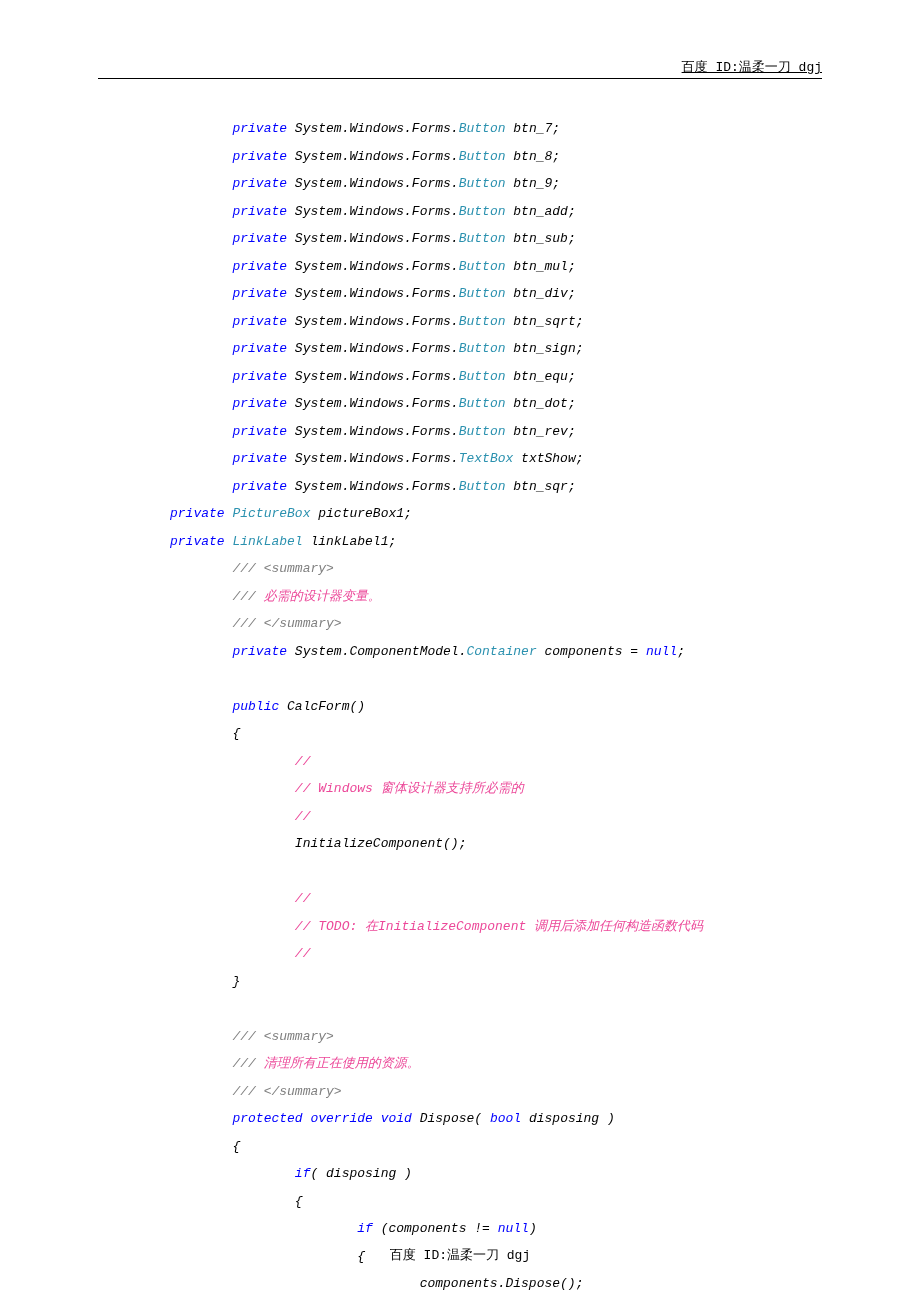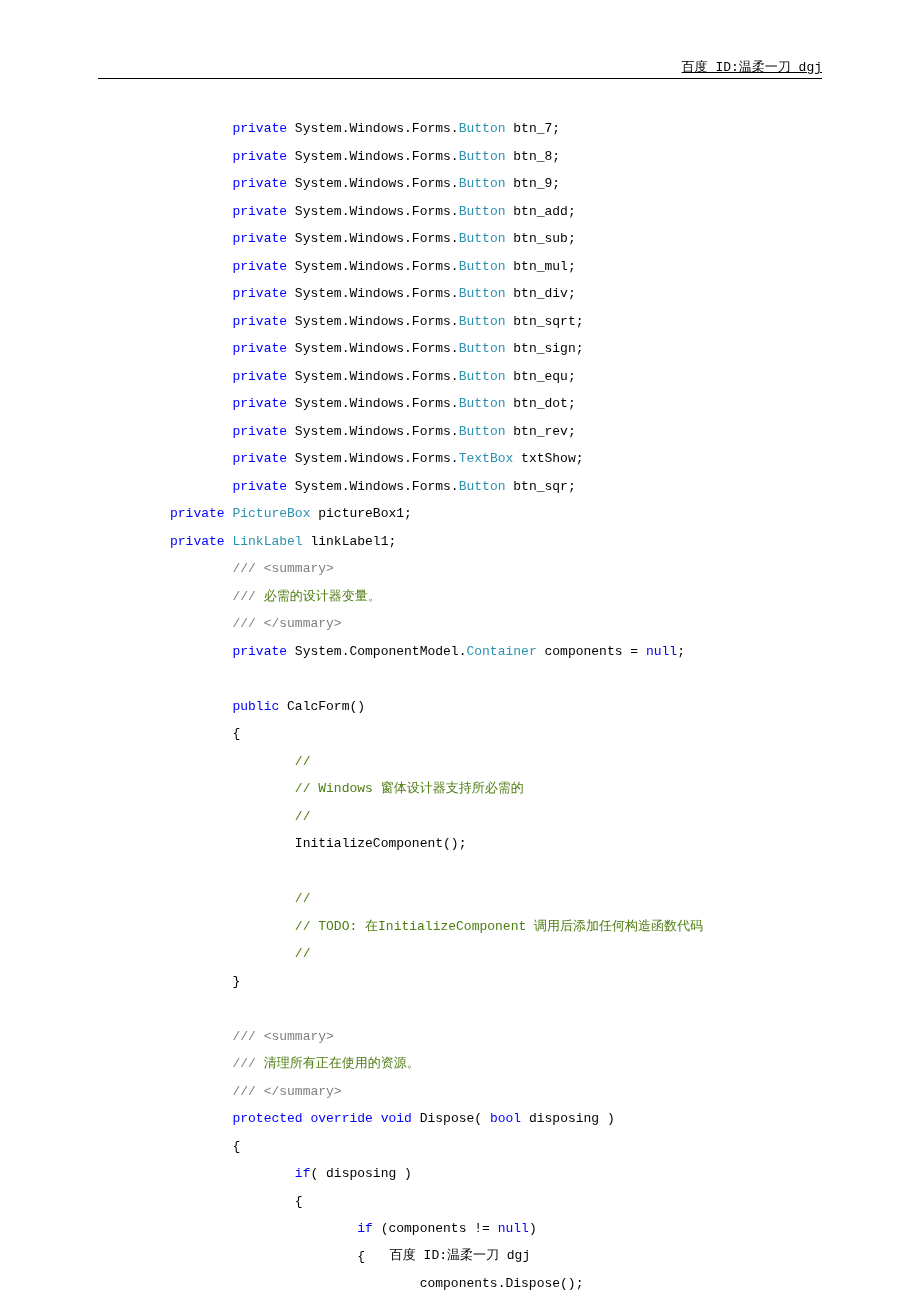--- a/index.html
+++ b/index.html
@@ -26,32 +26,33 @@
   right: 98px;
   border-top: 1.5px solid #000;
 }
 .content {
   position: absolute;
   top: 115px;
   left: 170px;
   right: 100px;
   line-height: 27.5px;
   white-space: pre;
+  font-style: italic;
 }
 .footer {
   position: absolute;
   bottom: 38px;
   width: 100%;
   text-align: center;
   font-size: 13px;
 }
 .kw { color: #0000ff; }
 .type { color: #2b91af; }
 .comment { color: #808080; }
-.doc { color: #4d7c0f; }
+.doc { color: #ec4899; }
 </style>
 </head>
 <body>
 
 <div class="header">百度 ID:温柔一刀 dgj</div>
 <div class="hr-top"></div>
 
 <div class="content" id="code-block"><div><span>        </span><span class="kw">private</span><span> System.Windows.Forms.</span><span class="type">Button</span><span> btn_7;</span></div><div><span>        </span><span class="kw">private</span><span> System.Windows.Forms.</span><span class="type">Button</span><span> btn_8;</span></div><div><span>        </span><span class="kw">private</span><span> System.Windows.Forms.</span><span class="type">Button</span><span> btn_9;</span></div><div><span>        </span><span class="kw">private</span><span> System.Windows.Forms.</span><span class="type">Button</span><span> btn_add;</span></div><div><span>        </span><span class="kw">private</span><span> System.Windows.Forms.</span><span class="type">Button</span><span> btn_sub;</span></div><div><span>        </span><span class="kw">private</span><span> System.Windows.Forms.</span><span class="type">Button</span><span> btn_mul;</span></div><div><span>        </span><span class="kw">private</span><span> System.Windows.Forms.</span><span class="type">Button</span><span> btn_div;</span></div><div><span>        </span><span class="kw">private</span><span> System.Windows.Forms.</span><span class="type">Button</span><span> btn_sqrt;</span></div><div><span>        </span><span class="kw">private</span><span> System.Windows.Forms.</span><span class="type">Button</span><span> btn_sign;</span></div><div><span>        </span><span class="kw">private</span><span> System.Windows.Forms.</span><span class="type">Button</span><span> btn_equ;</span></div><div><span>        </span><span class="kw">private</span><span> System.Windows.Forms.</span><span class="type">Button</span><span> btn_dot;</span></div><div><span>        </span><span class="kw">private</span><span> System.Windows.Forms.</span><span class="type">Button</span><span> btn_rev;</span></div><div><span>        </span><span class="kw">private</span><span> System.Windows.Forms.</span><span class="type">TextBox</span><span> txtShow;</span></div><div><span>        </span><span class="kw">private</span><span> System.Windows.Forms.</span><span class="type">Button</span><span> btn_sqr;</span></div><div><span></span><span class="kw">private</span><span> </span><span class="type">PictureBox</span><span> pictureBox1;</span></div><div><span></span><span class="kw">private</span><span> </span><span class="type">LinkLabel</span><span> linkLabel1;</span></div><div><span>        </span><span class="comment">///</span><span class="comment"> &lt;summary&gt;</span></div><div><span>        </span><span class="comment">///</span><span class="doc"> 必需的设计器变量。</span></div><div><span>        </span><span class="comment">///</span><span class="comment"> &lt;/summary&gt;</span></div><div><span>        </span><span class="kw">private</span><span> System.ComponentModel.</span><span class="type">Container</span><span> components = </span><span class="kw">null</span><span>;</span></div><div>&nbsp;</div><div><span>        </span><span class="kw">public</span><span> CalcForm()</span></div><div><span>        </span><span>{</span></div><div><span>                </span><span class="doc">//</span></div><div><span>                </span><span class="doc">// Windows 窗体设计器支持所必需的</span></div><div><span>                </span><span class="doc">//</span></div><div><span>                </span><span>InitializeComponent();</span></div><div>&nbsp;</div><div><span>                </span><span class="doc">//</span></div><div><span>                </span><span class="doc">// TODO: 在InitializeComponent 调用后添加任何构造函数代码</span></div><div><span>                </span><span class="doc">//</span></div><div><span>        </span><span>}</span></div><div>&nbsp;</div><div><span>        </span><span class="comment">///</span><span class="comment"> &lt;summary&gt;</span></div><div><span>        </span><span class="comment">///</span><span class="doc"> 清理所有正在使用的资源。</span></div><div><span>        </span><span class="comment">///</span><span class="comment"> &lt;/summary&gt;</span></div><div><span>        </span><span class="kw">protected</span><span> </span><span class="kw">override</span><span> </span><span class="kw">void</span><span> Dispose( </span><span class="kw">bool</span><span> disposing )</span></div><div><span>        </span><span>{</span></div><div><span>                </span><span class="kw">if</span><span>( disposing )</span></div><div><span>                </span><span>{</span></div><div><span>                        </span><span class="kw">if</span><span> (components != </span><span class="kw">null</span><span>)</span></div><div><span>                        </span><span>{</span></div><div><span>                                </span><span>components.Dispose();</span></div><div></div></div>
 
 <div class="footer">百度 ID:温柔一刀 dgj</div>

